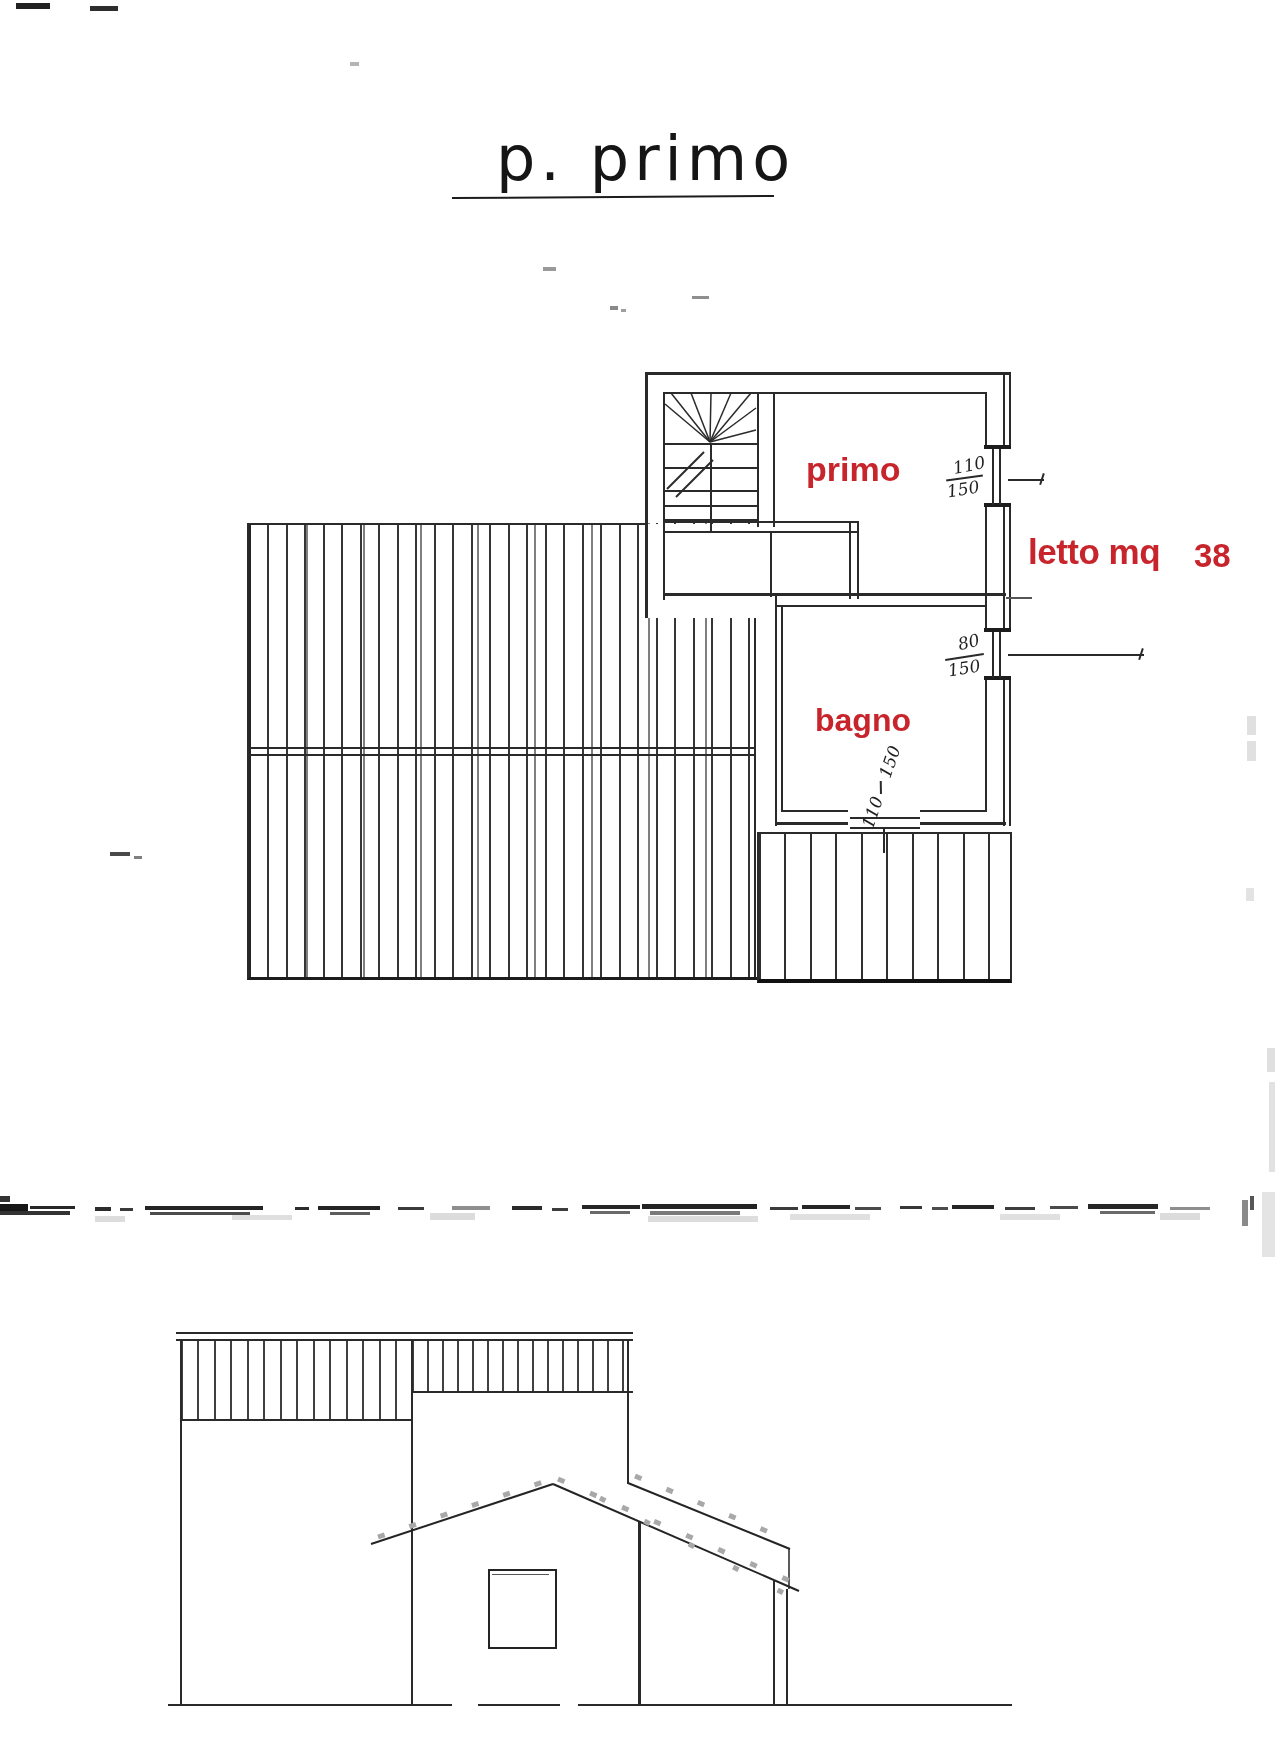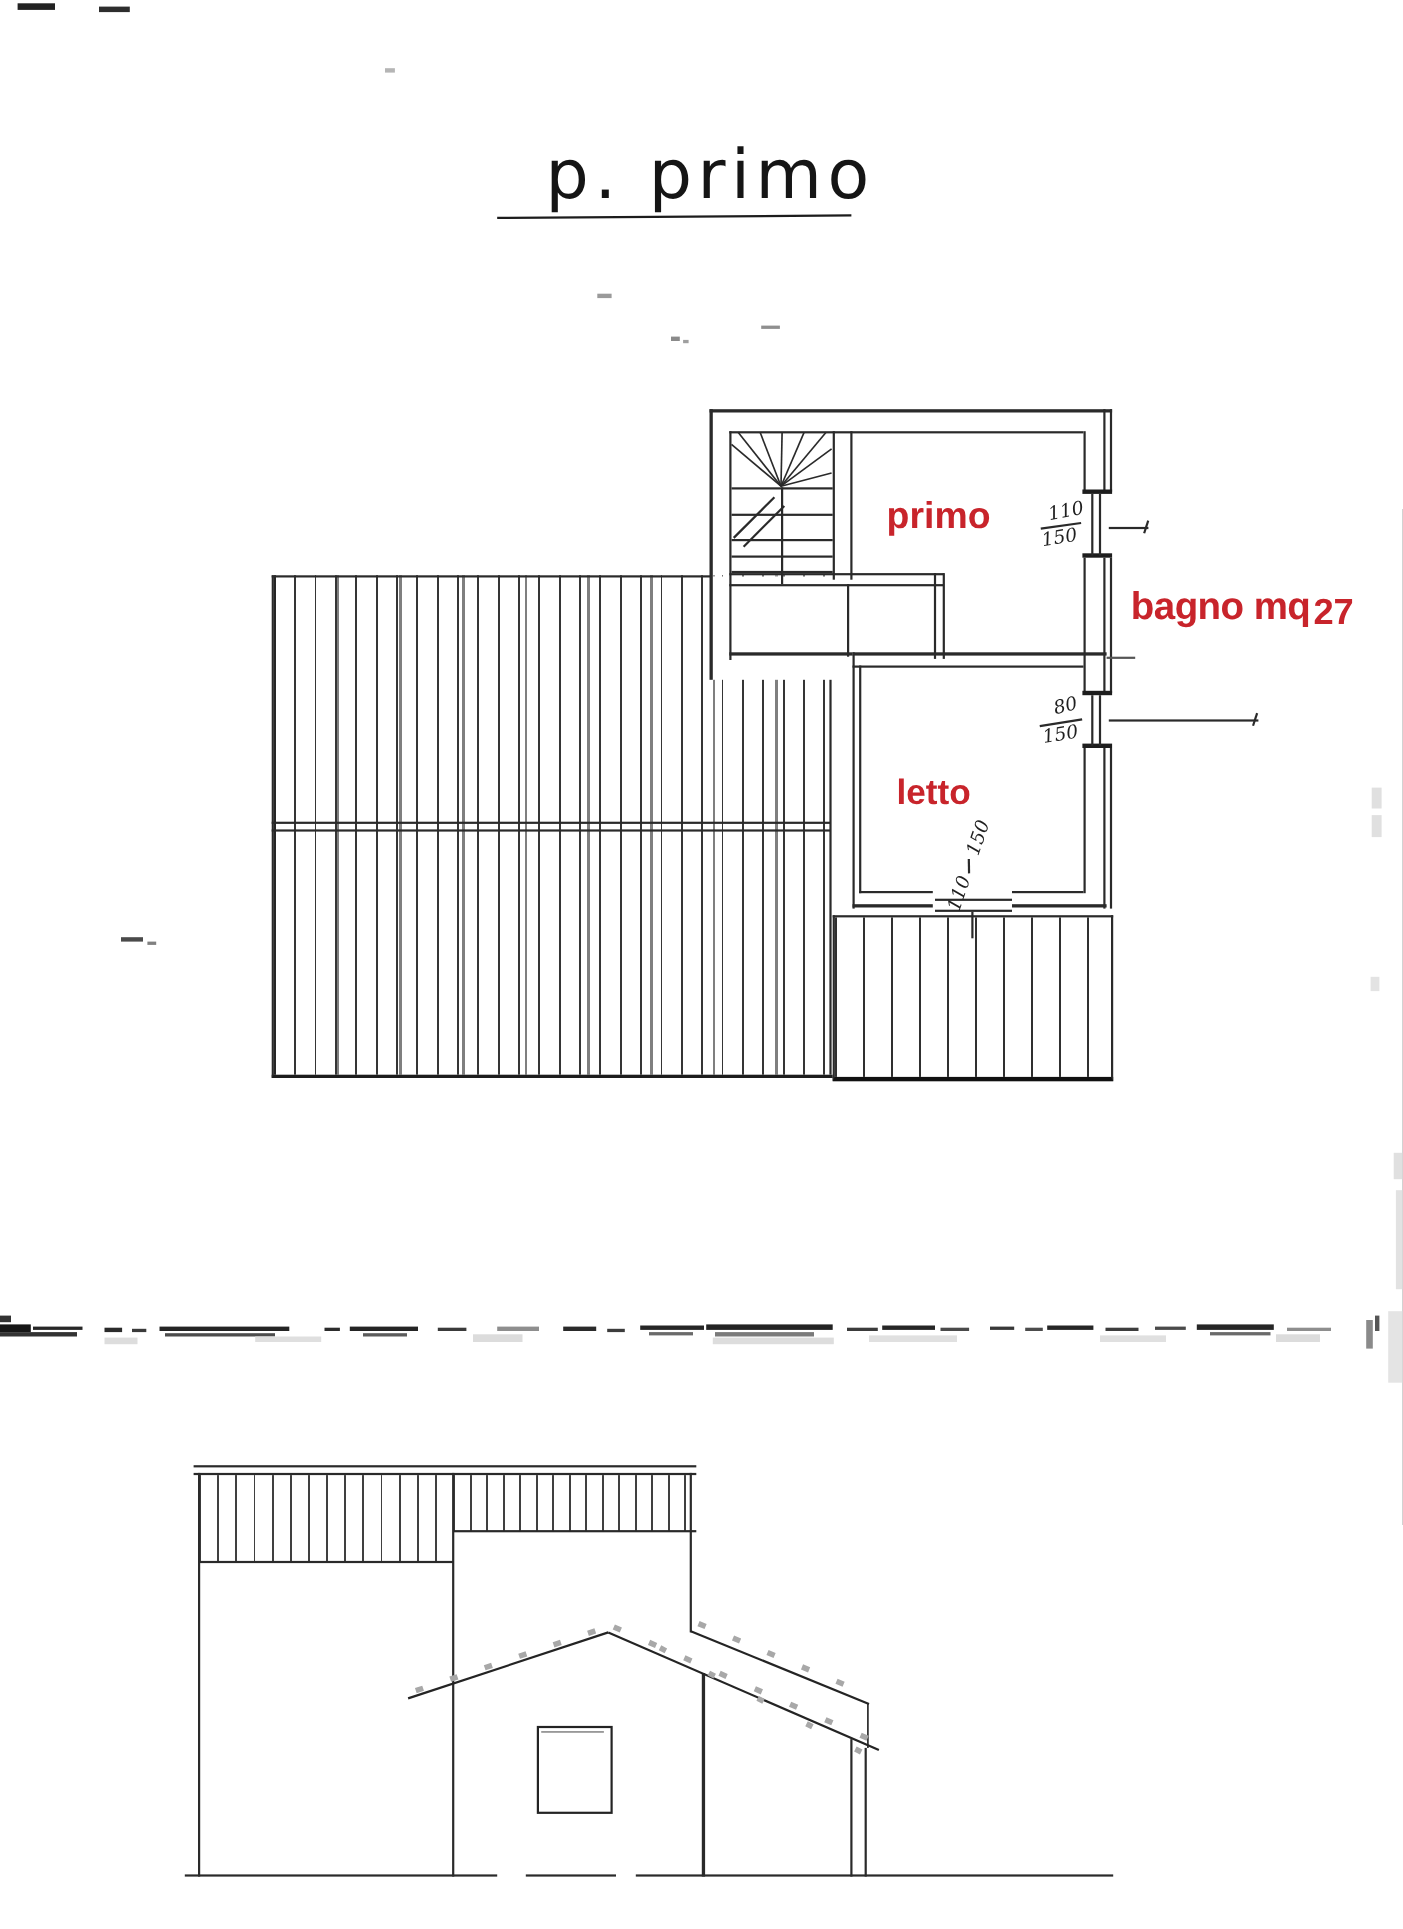--- a/index.html
+++ b/index.html
@@ -129,23 +129,23 @@
 
     <div class="whitepatch" style="left:982px;top:630px;width:31px;height:50px;"></div>
     <div class="art" style="left:984px;top:628px;width:27px;height:4px;background:#1d1d1d;"></div>
     <div class="art" style="left:984px;top:676px;width:27px;height:4px;background:#1d1d1d;"></div>
     <div class="v" style="left:992px;top:632px;height:46px;width:1.5px;"></div>
     <div class="v" style="left:999px;top:632px;height:46px;width:1.5px;"></div>
     <div class="h" style="left:1008px;top:654px;width:136px;height:1.5px;"></div>
     <div class="v" style="left:1140px;top:648px;height:12px;width:1.5px;transform:rotate(18deg);"></div>
 
     <div class="red" style="left:806px;top:450px;font-size:34px;">primo</div>
-    <div class="red" style="left:815px;top:702px;font-size:32px;">letto</div>
-    <div class="red" style="left:1028px;top:532px;font-size:35px;letter-spacing:-0.5px;">bagno mq</div>
-    <div class="red" style="left:1194px;top:537px;font-size:33px;">27</div>
+    <div class="red" style="left:815px;top:702px;font-size:32px;">bagno</div>
+    <div class="red" style="left:1028px;top:532px;font-size:35px;letter-spacing:-0.5px;">letto mq</div>
+    <div class="red" style="left:1194px;top:537px;font-size:33px;">38</div>
 
     <div class="dim" style="left:953px;top:457px;transform:rotate(-11deg);">110</div>
     <div class="dimbar" style="left:946px;top:477px;width:37px;transform:rotate(-8deg);"></div>
     <div class="dim" style="left:947px;top:481px;transform:rotate(-9deg);">150</div>
 
     <div class="dim" style="left:958px;top:634px;transform:rotate(-13deg);">80</div>
     <div class="dimbar" style="left:945px;top:656px;width:39px;transform:rotate(-9deg);"></div>
     <div class="dim" style="left:948px;top:660px;transform:rotate(-9deg);">150</div>
 
     <div style="position:absolute;left:838px;top:765px;width:86px;height:44px;transform:rotate(-71deg);display:flex;align-items:center;gap:4px;">

